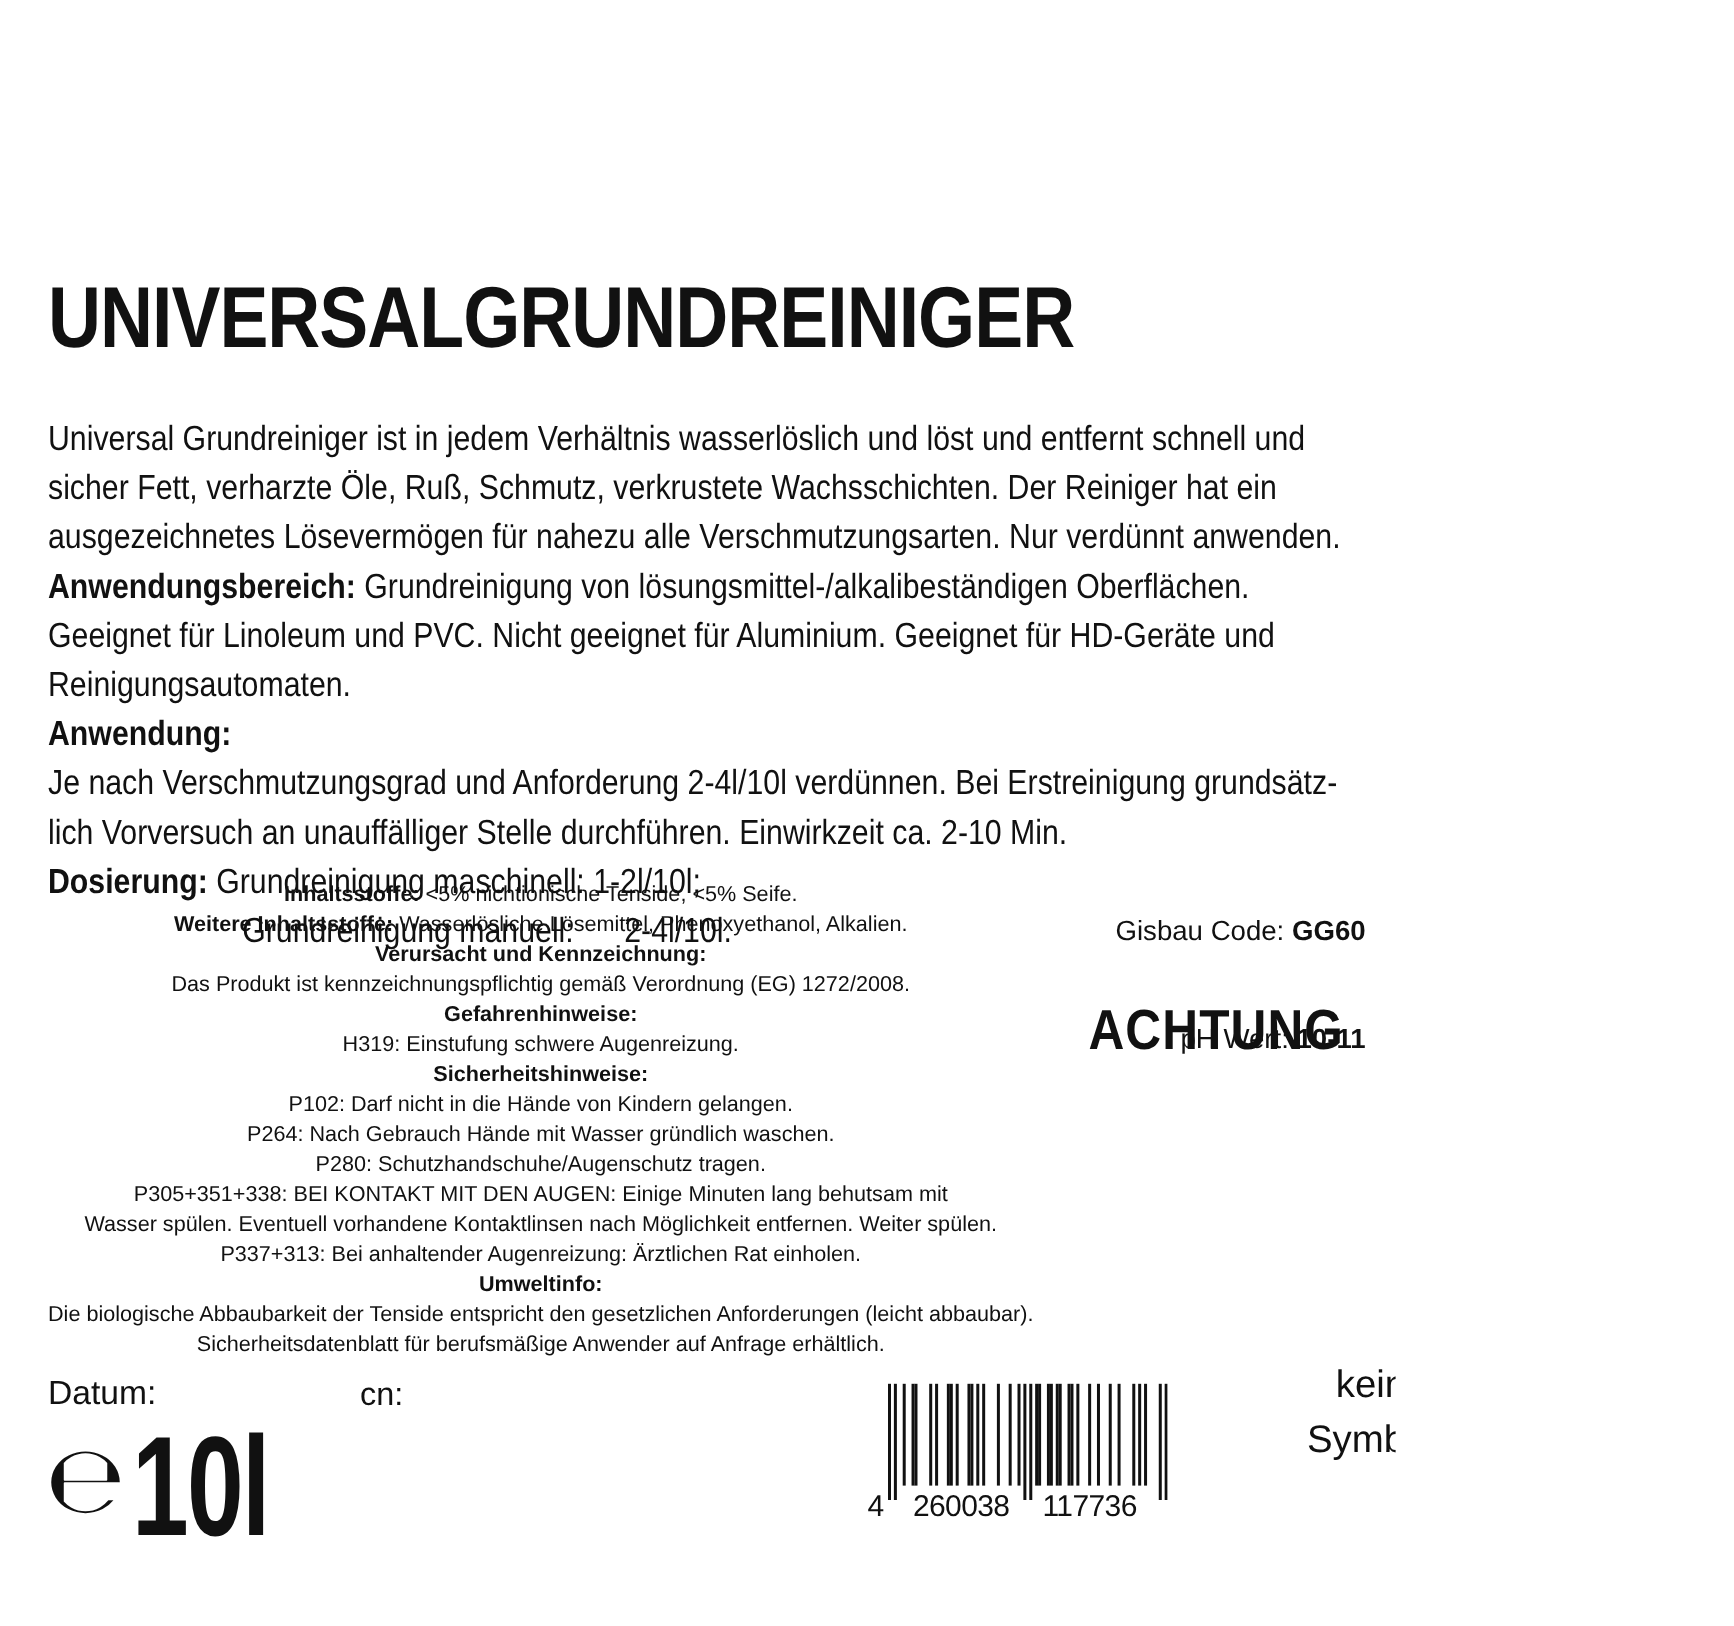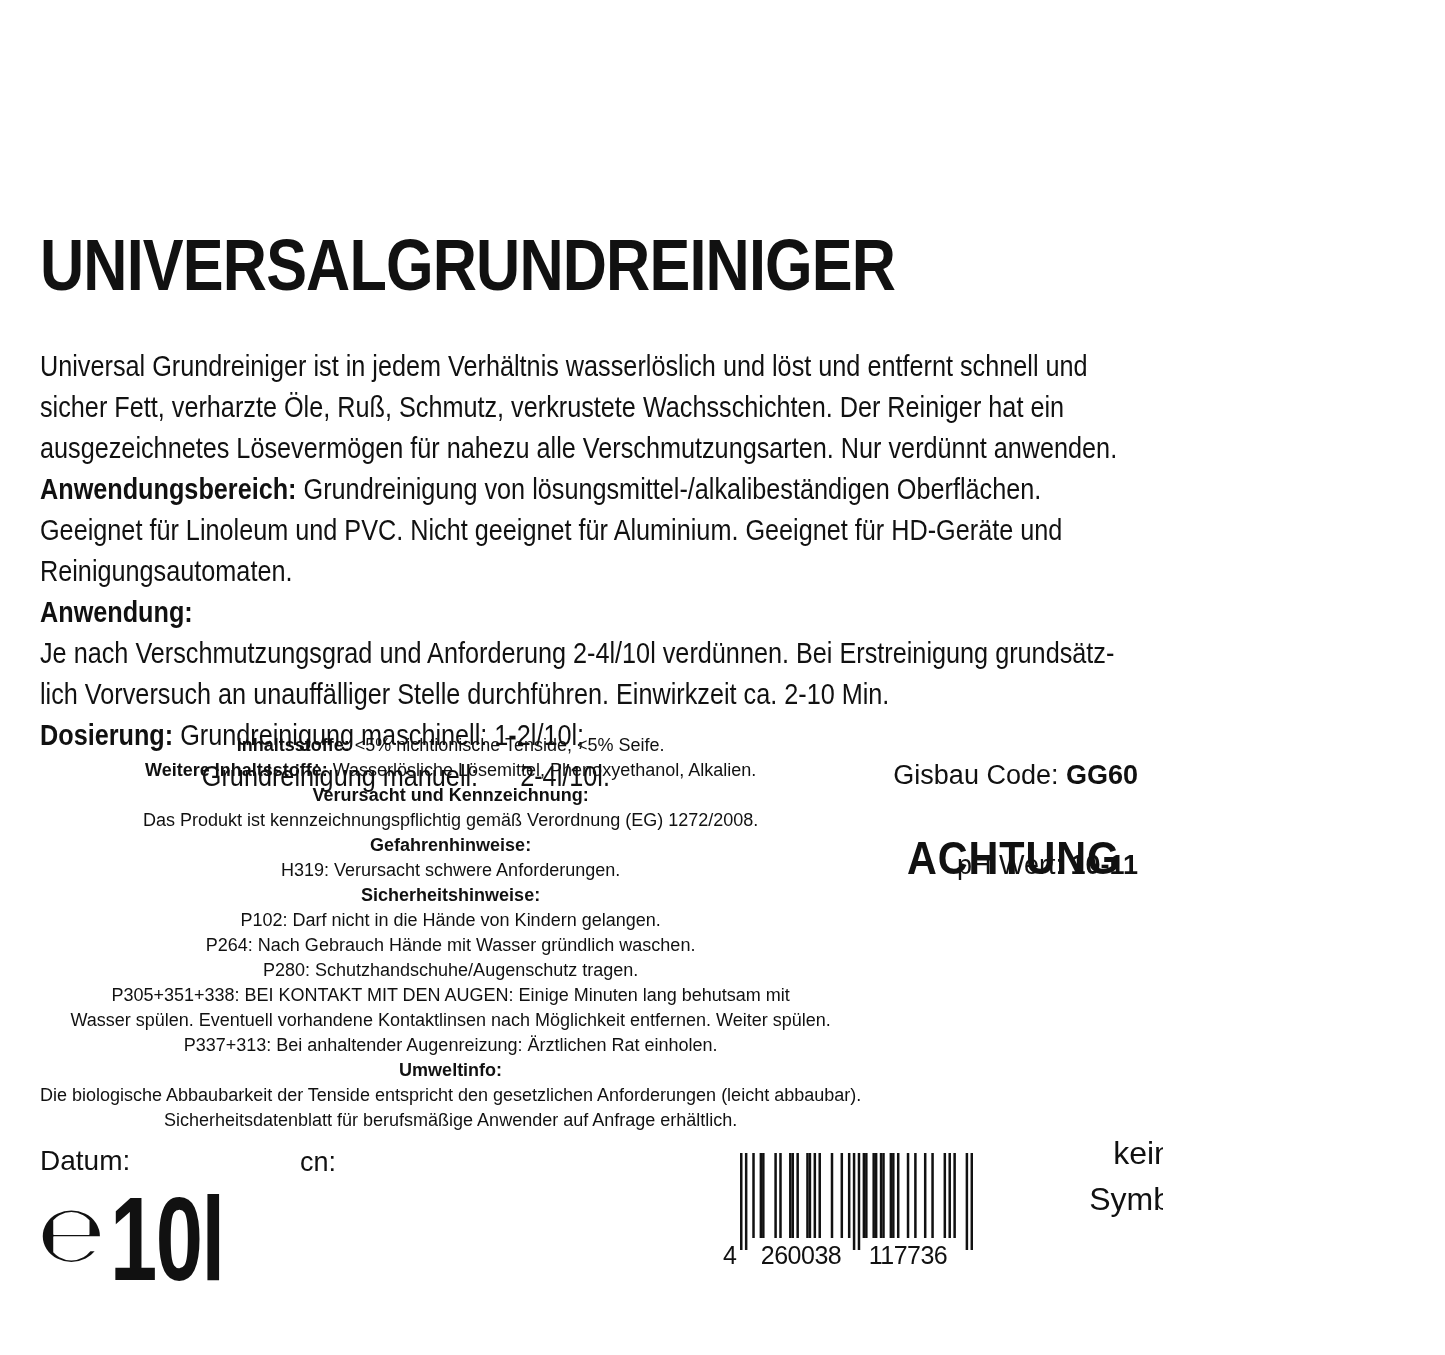--- a/index.html
+++ b/index.html
@@ -16,21 +16,21 @@
   .main-text{left:40px;top:346px;font-size:29px;line-height:41px;}
   .main-text .ln{white-space:pre;transform:scaleX(0.87);transform-origin:0 50%;}
   .main-text .ln.indent{padding-left:186px;}
   
   .details{left:40px;top:733px;font-size:18px;line-height:25px;text-align:center;}
   .details .ln{white-space:pre;}
   
   .picto{width:156px;height:156px;}
   #picto1{left:1262px;top:356px;}
   #picto2{left:1262px;top:531px;}
-  .gisbau{right:25px;top:700px;text-align:right;font-size:27px;line-height:30px;white-space:pre;}
+  .gisbau{right:25px;top:700px;text-align:right;font-size:23px;line-height:30px;white-space:pre;}
   .achtung{right:43px;top:830px;font-size:47px;font-weight:bold;letter-spacing:1px;
            transform:scaleX(0.88);transform-origin:100% 0;white-space:pre;}
   .excl{left:1266px;top:976px;width:52px;height:140px;}
   .nosym{left:1030px;top:1130px;width:225px;text-align:center;font-size:32px;line-height:46px;}
   
   .datum{left:40px;top:1145px;font-size:28px;}
   .cn{left:300px;top:1147px;font-size:27px;}
   .esign{left:38px;top:1195px;font-size:78px;line-height:1;font-family:"DejaVu Sans",sans-serif;}
   .vol{left:110px;top:1180px;font-size:118px;line-height:1;font-weight:bold;
        transform:scaleX(0.72);transform-origin:0 0;letter-spacing:-2px;}
@@ -64,21 +64,21 @@
     <div class="ln"><span class="b">Dosierung:</span><span> Grundreinigung maschinell: 1-2l/10l;</span></div>
     <div class="ln indent"><span class="b"></span><span>Grundreinigung manuell:      2-4l/10l.</span></div>
   </div>
 
   <div class="abs details">
     <div class="ln"><span class="b">Inhaltsstoffe:</span><span> &lt;5% nichtionische Tenside, &lt;5% Seife.</span></div>
     <div class="ln"><span class="b">Weitere Inhaltsstoffe:</span><span> Wasserlösliche Lösemittel, Phenoxyethanol, Alkalien.</span></div>
     <div class="ln"><span class="b">Verursacht und Kennzeichnung:</span><span></span></div>
     <div class="ln"><span class="b"></span><span>Das Produkt ist kennzeichnungspflichtig gemäß Verordnung (EG) 1272/2008.</span></div>
     <div class="ln"><span class="b">Gefahrenhinweise:</span><span></span></div>
-    <div class="ln"><span class="b"></span><span>H319: Verursacht schwere Anforderungen.</span></div>
+    <div class="ln"><span class="b"></span><span>H319: Einstufung schwere Augenreizung.</span></div>
     <div class="ln"><span class="b">Sicherheitshinweise:</span><span></span></div>
     <div class="ln"><span class="b"></span><span>P102: Darf nicht in die Hände von Kindern gelangen.</span></div>
     <div class="ln"><span class="b"></span><span>P264: Nach Gebrauch Hände mit Wasser gründlich waschen.</span></div>
     <div class="ln"><span class="b"></span><span>P280: Schutzhandschuhe/Augenschutz tragen.</span></div>
     <div class="ln"><span class="b"></span><span>P305+351+338: BEI KONTAKT MIT DEN AUGEN: Einige Minuten lang behutsam mit</span></div>
     <div class="ln"><span class="b"></span><span>Wasser spülen. Eventuell vorhandene Kontaktlinsen nach Möglichkeit entfernen. Weiter spülen.</span></div>
     <div class="ln"><span class="b"></span><span>P337+313: Bei anhaltender Augenreizung: Ärztlichen Rat einholen.</span></div>
     <div class="ln"><span class="b">Umweltinfo:</span><span></span></div>
     <div class="ln"><span class="b"></span><span>Die biologische Abbaubarkeit der Tenside entspricht den gesetzlichen Anforderungen (leicht abbaubar).</span></div>
     <div class="ln"><span class="b"></span><span>Sicherheitsdatenblatt für berufsmäßige Anwender auf Anfrage erhältlich.</span></div>

